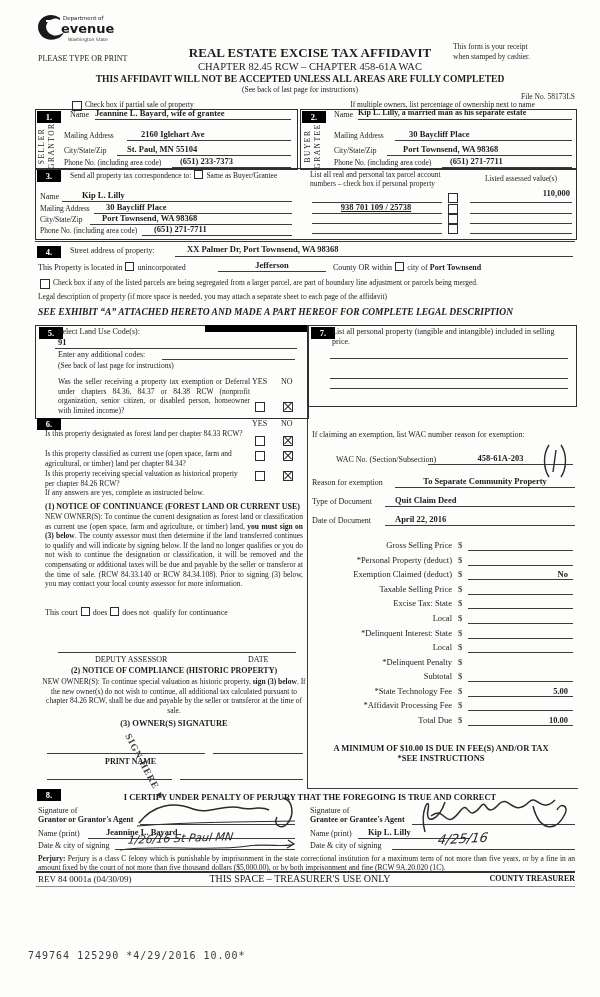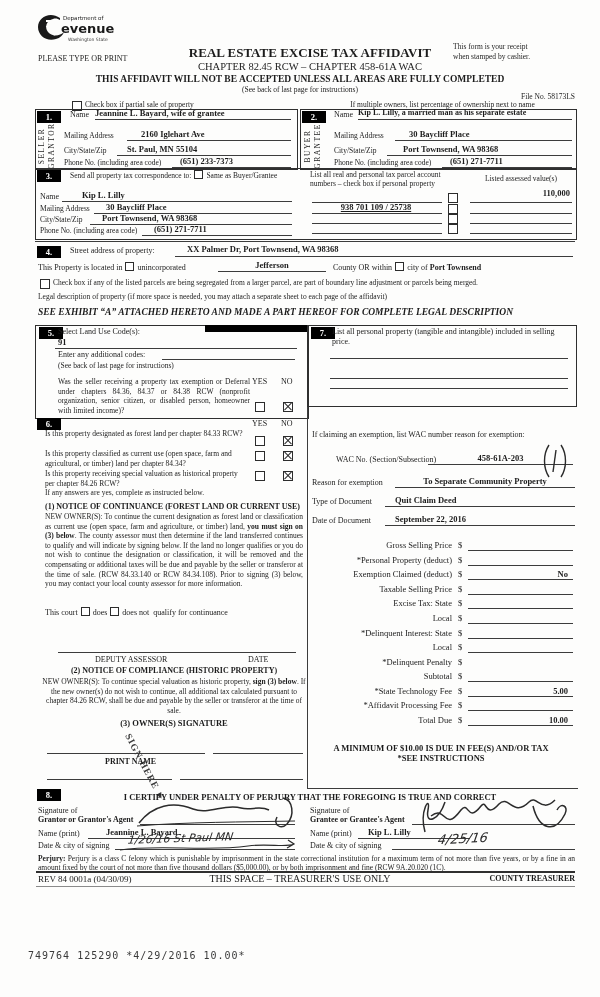--- a/index.html
+++ b/index.html
@@ -166,21 +166,21 @@
   <svg class="a" style="left:540px;top:442px;" width="28" height="38" viewBox="0 0 28 38">
     <path d="M9,3 C3,12 3,26 9,35" fill="none" stroke="#2b2b2b" stroke-width="1.4"></path>
     <path d="M21,3 C27,12 27,26 21,35" fill="none" stroke="#2b2b2b" stroke-width="1.4"></path>
     <path d="M16,8 L13,30" fill="none" stroke="#2b2b2b" stroke-width="1.4"></path>
   </svg>
   <div class="a s8" style="left:312px;top:478px;">Reason for exemption</div>
   <div class="a s85 b c u" style="left:395px;top:476px;width:180px;height:11px;">To Separate Community Property</div>
   <div class="a s8" style="left:312px;top:497px;">Type of Document</div>
   <div class="a s85 b u" style="left:385px;top:495px;width:190px;height:11px;text-indent:10px;">Quit Claim Deed</div>
   <div class="a s8" style="left:312px;top:516px;">Date of Document</div>
-  <div class="a s85 b u" style="left:385px;top:514px;width:190px;height:11px;text-indent:10px;">September 22, 2016</div>
+  <div class="a s85 b u" style="left:385px;top:514px;width:190px;height:11px;text-indent:10px;">April 22, 2016</div>
 
   <div class="a s85 r" style="left:312px;top:540px;width:140px;">Gross Selling Price</div>
     <div class="a s85" style="left:458px;top:540px;">$</div>
     <div class="ln" style="left:468px;top:550px;width:105px;"></div>
     <div class="a s85 b r" style="left:468px;top:540px;width:100px;"></div>
   <div class="a s85 r" style="left:312px;top:555px;width:140px;">*Personal Property (deduct)</div>
     <div class="a s85" style="left:458px;top:555px;">$</div>
     <div class="ln" style="left:468px;top:565px;width:105px;"></div>
     <div class="a s85 b r" style="left:468px;top:555px;width:100px;"></div>
   <div class="a s85 r" style="left:312px;top:569px;width:140px;">Exemption Claimed (deduct)</div>

